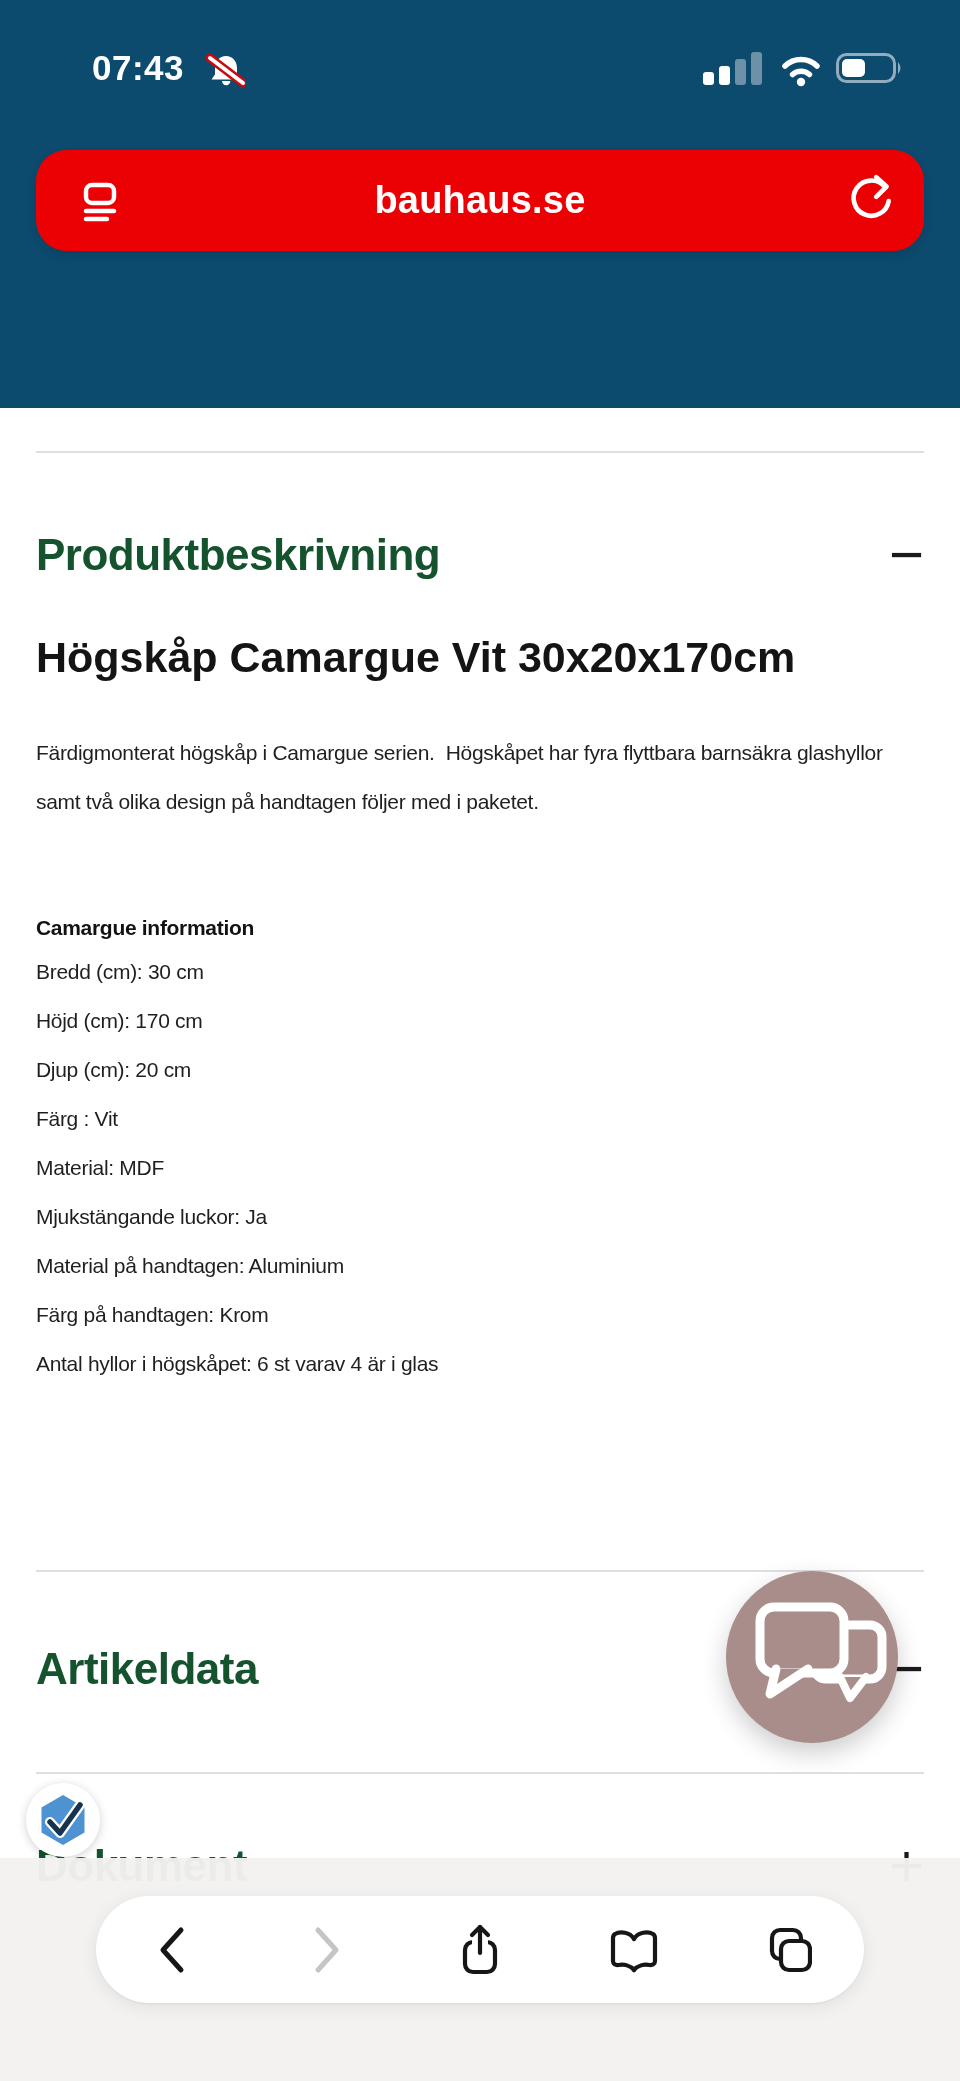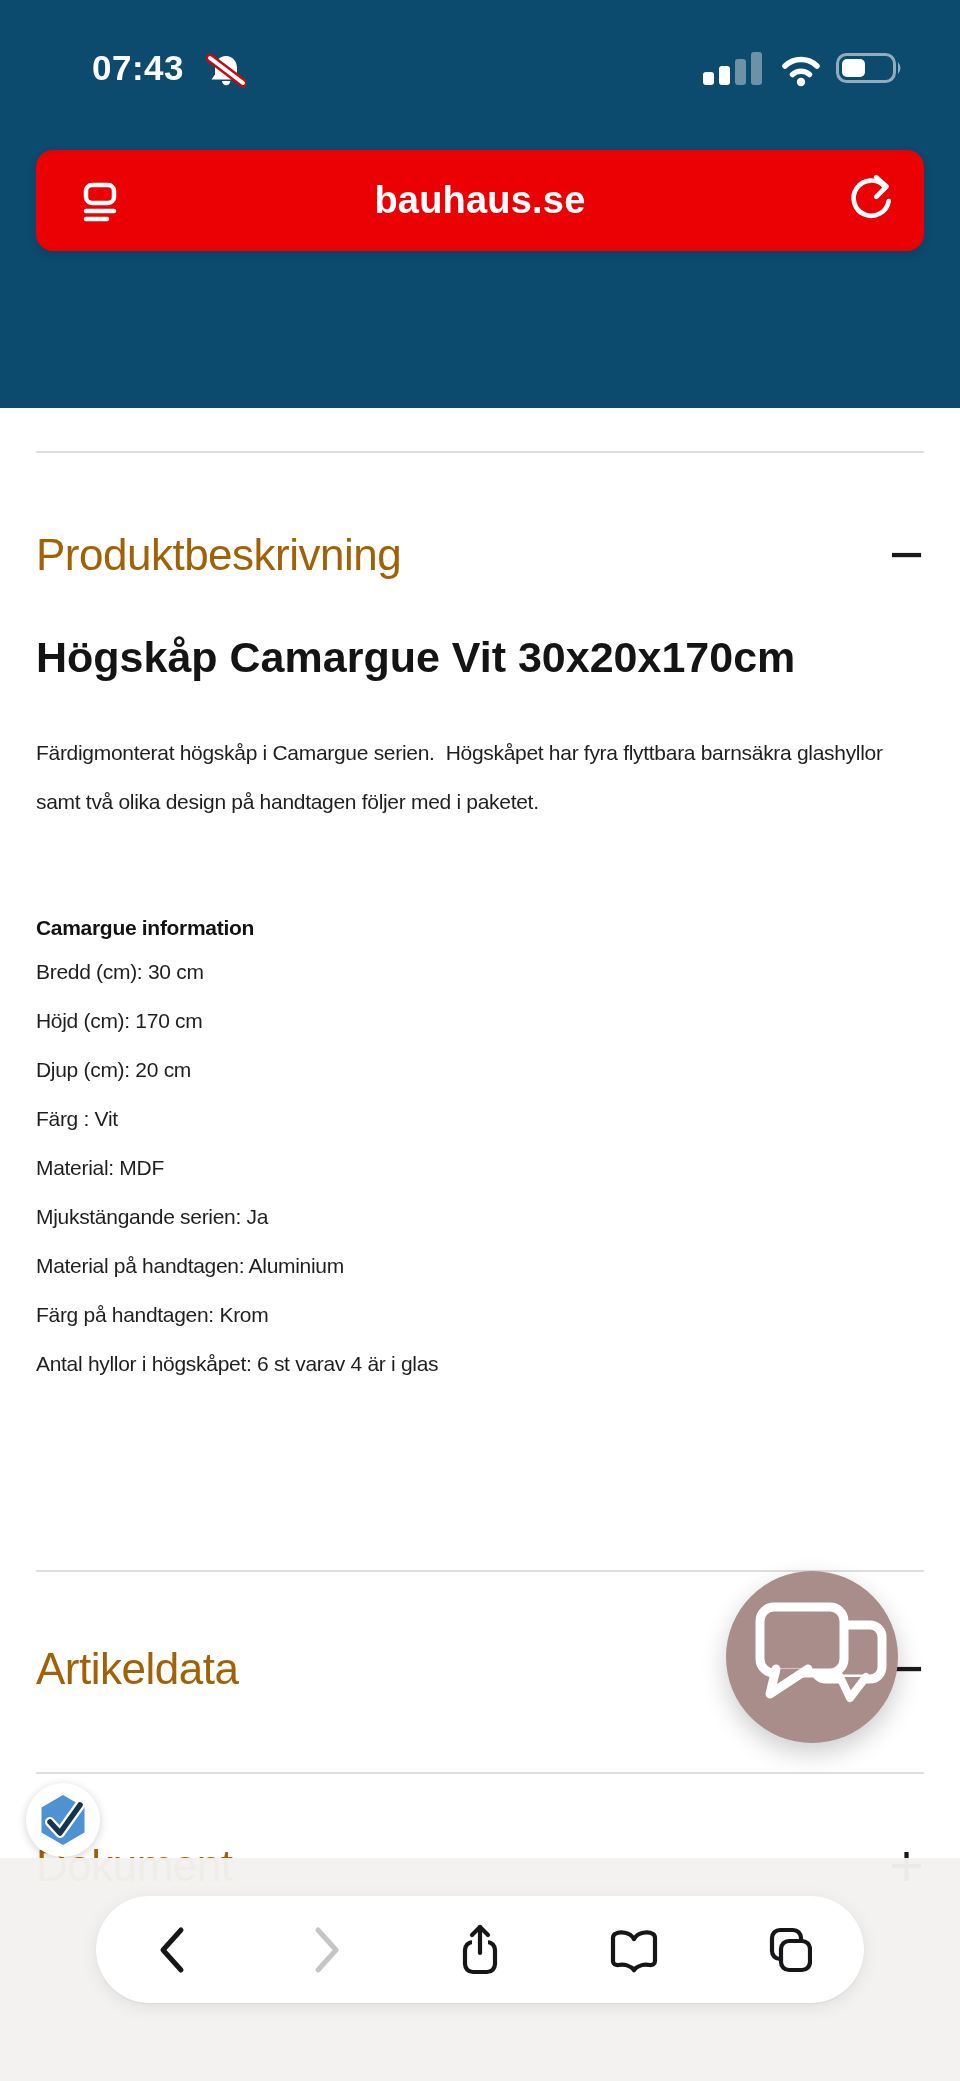--- a/index.html
+++ b/index.html
@@ -9,34 +9,34 @@
     font-family:"Liberation Sans", sans-serif;
     -webkit-font-smoothing:antialiased;
   }
   .abs{position:absolute}
 
   
   .red-header{left:0;top:0;width:960px;height:408px;background:#0c4a6e}
   .time{left:92px;top:46px;font-size:35px;font-weight:700;color:#fff;letter-spacing:.5px;line-height:44px}
   .sb-icon{display:block}
 
-  .url-pill{left:36px;top:150px;width:888px;height:101px;border-radius:17px;background:#EB0104;box-shadow:0 4px 10px rgba(0,0,0,.12)}
+  .url-pill{left:36px;top:150px;width:888px;height:101px;border-radius:31px;background:#EB0104;box-shadow:0 4px 10px rgba(0,0,0,.12)}
   .url-text{left:0;top:0;width:100%;height:101px;display:flex;align-items:center;justify-content:center;
     font-size:38px;font-weight:600;color:#fff;letter-spacing:.2px}
   .pill-btn{background:none;border:none;padding:0;cursor:pointer}
 
   .banner{left:0;top:302px;width:960px;text-align:center}
   .banner-link{display:inline-block;color:#fff;font-size:33px;font-weight:700;line-height:47px;letter-spacing:-.2px;
     text-decoration:underline;text-decoration-thickness:3px;text-underline-offset:7px;cursor:pointer}
   .banner-line{display:block}
 
   
   .divider{left:36px;width:888px;height:2px;background:#DFDFDF}
   .acc-row{left:36px;width:888px;height:64px;cursor:pointer;background:transparent}
-  .h2{position:absolute;left:0;top:6px;font-size:44px;line-height:52px;font-weight:400;color:#a16207;letter-spacing:-.5px;white-space:nowrap}
+  .h2{position:absolute;left:0;top:6px;font-size:44px;line-height:52px;font-weight:700;color:#14532d;letter-spacing:-.5px;white-space:nowrap}
   .acc-glyph{position:absolute;right:0;top:2px;font-size:60px;line-height:60px;font-weight:400;color:#1A1A1A}
   .ptitle{left:36px;top:636px;font-size:43px;line-height:42px;font-weight:700;color:#141414}
   .body-text{font-size:21px;line-height:49px;color:#1F1F1F;letter-spacing:-.3px}
   .desc{left:36px;top:728px;width:894px;white-space:pre-wrap}
   .tech-title{left:36px;top:903px;font-weight:700;color:#121212}
   .specs{left:36px;top:947px;width:894px}
   .spec-line{height:49px}
 
   
   .fab{left:726px;top:1571px;width:172px;height:172px;border-radius:50%;background:#A88D8A;
@@ -122,21 +122,21 @@
 <div class="abs body-text desc">Färdigmonterat högskåp i Camargue serien.  Högskåpet har fyra flyttbara barnsäkra glashyllor samt två olika design på handtagen följer med i paketet.</div>
 
 <div class="abs body-text tech-title">Camargue information</div>
 
 <div class="abs body-text specs">
   <div class="spec-line">Bredd (cm): 30 cm</div>
   <div class="spec-line">Höjd (cm): 170 cm</div>
   <div class="spec-line">Djup (cm): 20 cm</div>
   <div class="spec-line">Färg : Vit</div>
   <div class="spec-line">Material: MDF</div>
-  <div class="spec-line">Mjukstängande serien: Ja</div>
+  <div class="spec-line">Mjukstängande luckor: Ja</div>
   <div class="spec-line">Material på handtagen: Aluminium</div>
   <div class="spec-line">Färg på handtagen: Krom</div>
   <div class="spec-line">Antal hyllor i högskåpet: 6 st varav 4 är i glas</div>
 </div>
 
 <div class="abs divider" style="top:1570px"></div>
 
 <div class="abs acc-row" style="top:1637px">
   <span class="h2">Artikeldata</span>
   <span class="acc-glyph">−</span>

